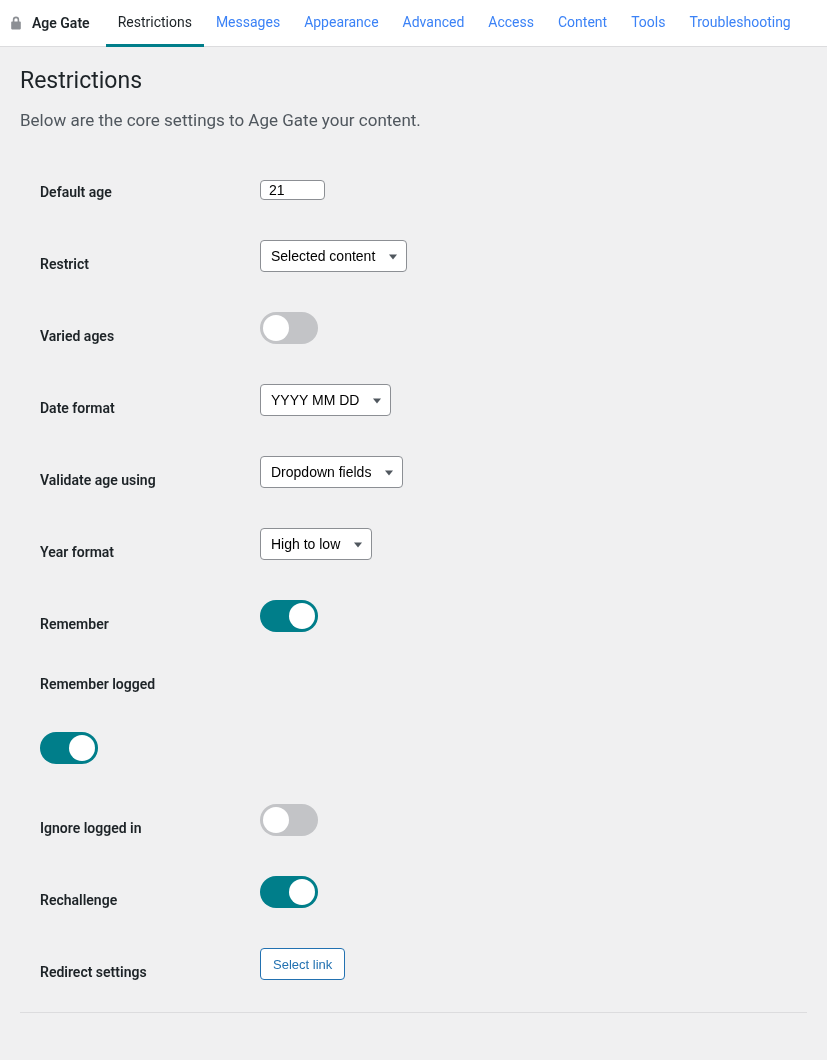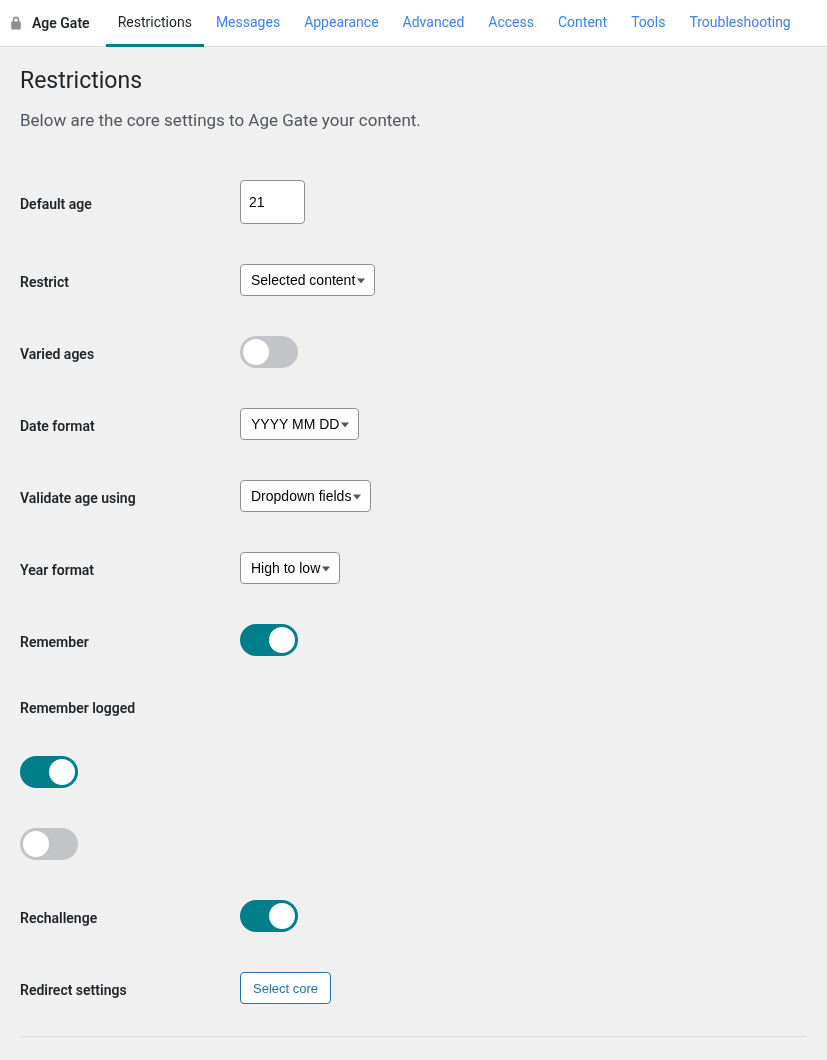--- a/index.html
+++ b/index.html
@@ -53,56 +53,57 @@
       margin-bottom: 10px;
     }
     .page-desc {
       font-size: 17px;
       color: #50575e;
       margin-bottom: 30px;
       margin-top: 16px;
     }
     .form-row {
       display: flex;
-      align-items: center;
+      align-items: flex-end;
       padding: 20px 0;
+      margin-left: 20px;
     }
     .form-label {
       width: 220px;
       font-weight: 600;
       font-size: 14px;
       color: #1d2327;
       padding-top: 4px;
     }
     .form-control {
       flex: 1;
       display: flex;
       gap: 6px;
       align-items: center;
     }
     .num-input {
       width: 65px;
-      height: 44px;
+      height: 20px;
       border: 1px solid #8c8f94;
       border-radius: 4px;
       padding: 0 8px;
       font-size: 14px;
       background: #fff;
     }
     .select-wrap {
       position: relative;
       display: inline-block;
     }
     .select-wrap select {
       appearance: none;
       -webkit-appearance: none;
       height: 32px;
       border: 1px solid #8c8f94;
       border-radius: 4px;
-      padding: 0 18px 0 10px;
+      padding: 0 30px 0 10px;
       font-size: 14px;
       background: #fff;
       cursor: pointer;
     }
     .select-wrap::after {
       content: '';
       position: absolute;
       right: 10px;
       top: 50%;
       transform: translateY(-30%);
@@ -259,38 +260,39 @@
 
   <div class="form-row">
     <div class="form-control">
       <div class="toggle on">
         <div class="toggle-knob"></div>
       </div>
     </div>
   </div>
 
   <div class="form-row">
+    <div class="form-label">Ignore logged in</div>
     <div class="form-control">
       <div class="toggle off">
         <div class="toggle-knob"></div>
       </div>
     </div>
   </div>
 
   <div class="form-row">
     <div class="form-label">Rechallenge</div>
     <div class="form-control">
       <div class="toggle on">
         <div class="toggle-knob"></div>
       </div>
     </div>
   </div>
 
   <div class="form-row">
     <div class="form-label">Redirect settings</div>
     <div class="form-control">
-      <button class="link-btn">Select core</button>
+      <button class="link-btn">Select link</button>
     </div>
   </div>
 
   <hr class="divider">
 
 </div>
 
 </body></html>

